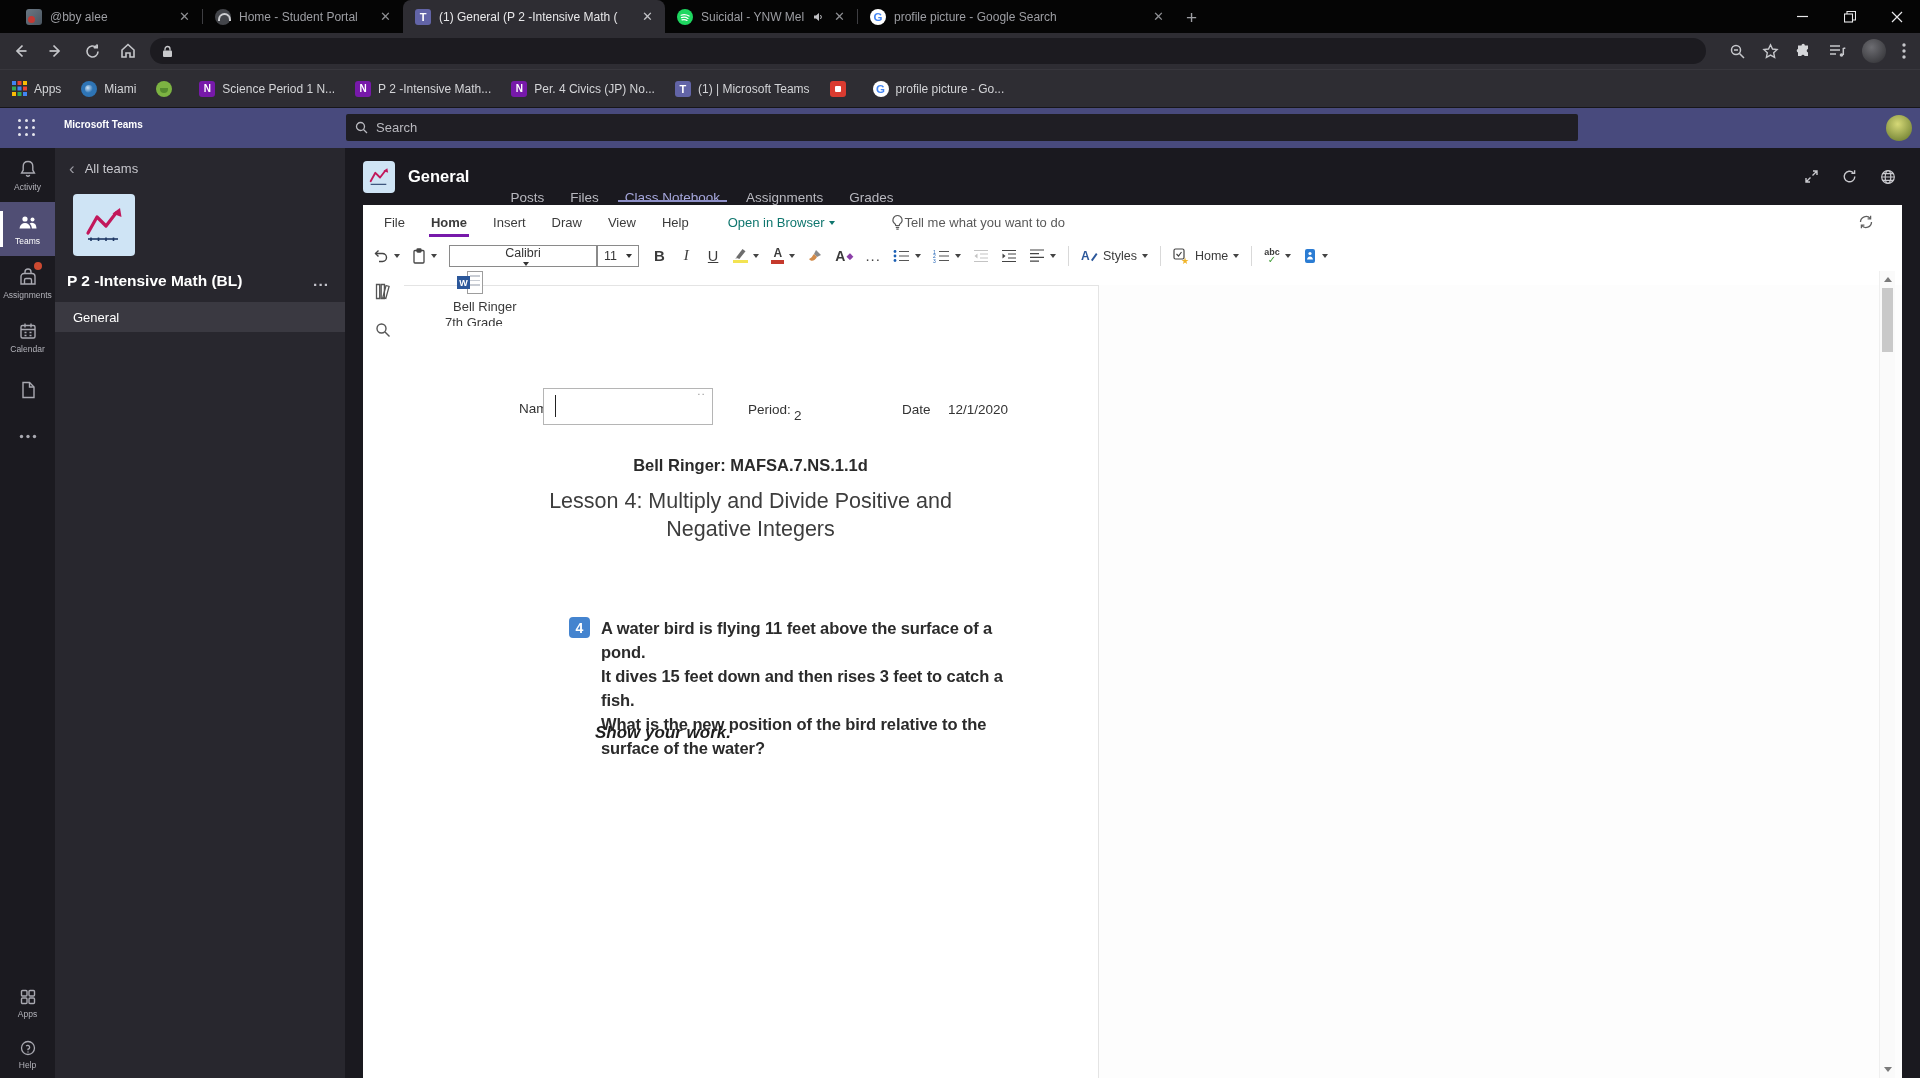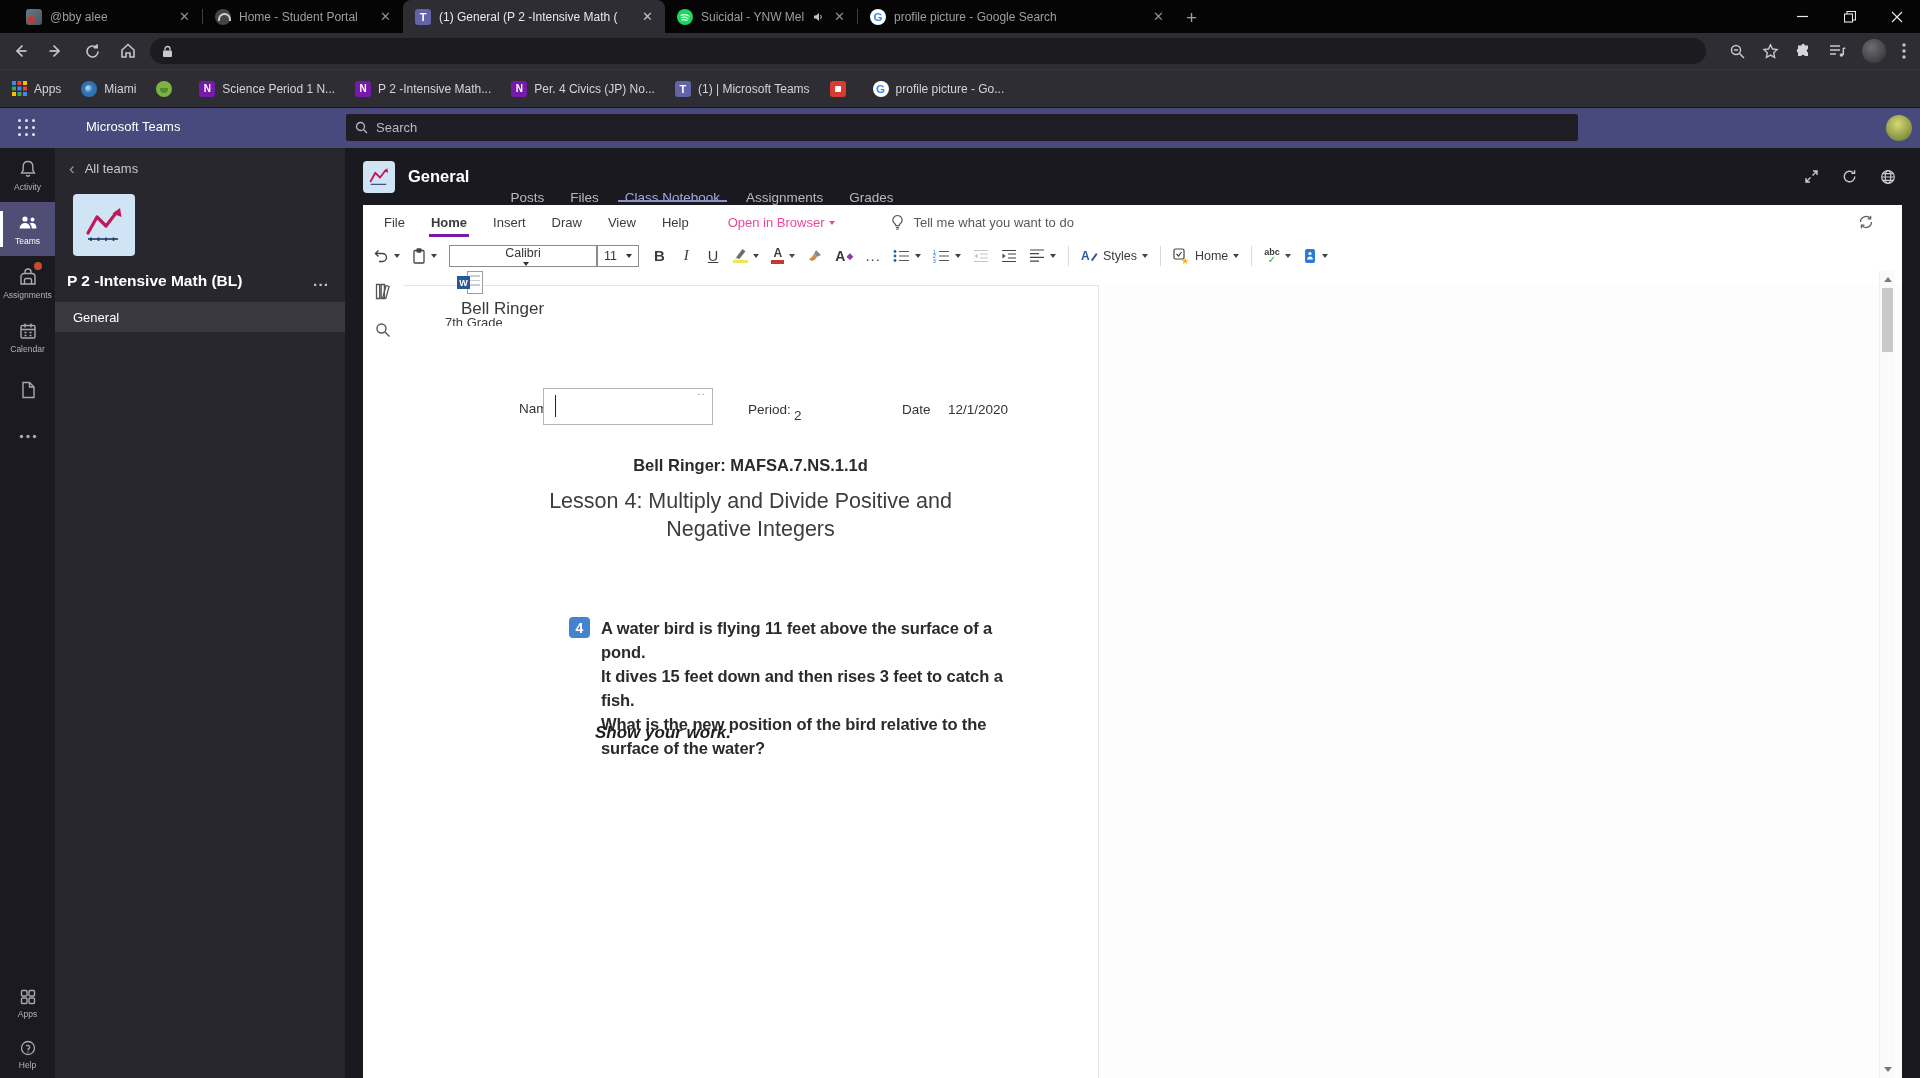--- a/index.html
+++ b/index.html
@@ -54,21 +54,21 @@
              display:flex;align-items:center;padding-left:12px;box-sizing:border-box;gap:20px;
              border-top:1px solid #38373d;border-bottom:1px solid #171619;}
   .bm{display:flex;align-items:center;gap:7px;color:#d3d4d7;font-size:12px;white-space:nowrap;}
   .bm .fav{width:16px;height:16px;}
 
   
   .teamsbar{position:absolute;left:0;top:108px;width:1920px;height:40px;background:#484a7d;}
   .waffle{position:absolute;left:18px;top:11px;width:18px;height:18px;
           display:grid;grid-template-columns:repeat(3,1fr);gap:2.5px;}
   .waffle i{width:3px;height:3px;border-radius:50%;background:#e6e6ee;}
-  .teams-title{position:absolute;left:86px;top:11px;color:#fff;font-weight:normal;font-size:13px;}
+  .teams-title{position:absolute;left:64px;top:11px;color:#fff;font-weight:bold;font-size:10px;}
   .tsearch{position:absolute;left:346px;top:6px;width:1232px;height:27px;background:#1f1e24;border-radius:2px;
            display:flex;align-items:center;padding-left:9px;gap:8px;box-sizing:border-box;}
   .tsearch span{color:#b9b9bf;font-size:13px;}
   .tavatar{position:absolute;right:8px;top:7px;width:26px;height:26px;border-radius:50%;
            background:radial-gradient(circle at 45% 35%,#d6d977,#7e8c3c 75%);}
 
   
   .tbody{position:absolute;left:0;top:148px;width:1920px;height:930px;display:flex;}
   .rail{width:55px;background:#1b1a20;display:flex;flex-direction:column;align-items:stretch;flex:0 0 55px;}
   .rail-item{height:54px;display:flex;flex-direction:column;align-items:center;justify-content:center;
@@ -100,22 +100,22 @@
   .chtab.active{color:#a6a7dc;}
   .chtab.active::after{content:"";position:absolute;left:6px;right:6px;bottom:3px;height:2.5px;background:#8e90c8;}
   .chactions{position:absolute;right:24px;top:0;height:57px;display:flex;align-items:center;gap:23px;color:#c9c9ce;}
 
   
   .frame{flex:1;margin:0 18px;background:#fff;position:relative;display:flex;flex-direction:column;}
   .menus{height:35px;display:flex;align-items:center;padding-left:8px;flex:0 0 35px;position:relative;}
   .menu{padding:0 13px;height:35px;display:flex;align-items:center;font-size:13px;color:#3b3b3b;position:relative;}
   .menu.active{font-weight:bold;}
   .menu.active::after{content:"";position:absolute;left:11px;right:11px;bottom:3px;height:3px;background:#7719aa;}
-  .openbrowser{margin-left:26px;display:flex;align-items:center;font-size:13px;color:#ec4899;}
-  .tellme{margin-left:56px;display:flex;align-items:center;gap:9px;font-size:13px;color:#595959;}
+  .openbrowser{margin-left:26px;display:flex;align-items:center;font-size:13px;color:#0f766e;}
+  .tellme{margin-left:56px;display:flex;align-items:center;gap:0;font-size:13px;color:#595959;}
   .syncic{position:absolute;right:28px;top:9px;color:#5f5f5f;}
 
   .nbtoolbar{height:31px;display:flex;align-items:center;padding-left:10px;gap:12px;flex:0 0 31px;color:#444;}
   .tbtn{display:flex;align-items:center;color:#444;}
   .combo{border:1px solid #8a8a8a;height:22px;display:flex;align-items:center;justify-content:space-between;
          padding:0 6px;font-size:12.5px;color:#333;box-sizing:border-box;background:#fff;}
   .combo.cfont{width:148px;flex-direction:column;} .combo.csize{width:42px;margin-left:-1px;}
   .bch{font-size:15px;font-weight:bold;color:#3b3b3b;padding:0 3px;}
   .ich{font-size:15px;font-style:italic;font-family:"Liberation Serif",serif;color:#3b3b3b;padding:0 4px;}
   .uch{font-size:14.5px;text-decoration:underline;color:#3b3b3b;padding:0 3px;}
@@ -145,21 +145,21 @@
   .tri-dn{width:0;height:0;border-left:4px solid transparent;border-right:4px solid transparent;border-top:5px solid #7a7a7a;}
   .sthumb{position:absolute;left:2px;top:17px;width:11px;height:64px;background:#c9c9c9;}
 
   
   .attach{position:absolute;left:42px;top:0px;width:130px;height:55px;overflow:hidden;}
   .wicon{position:absolute;left:12px;top:0px;width:26px;height:26px;}
   .wpage{position:absolute;right:0;top:0;width:16px;height:23px;background:#fff;border:1px solid #9d9d9d;box-sizing:border-box;}
   .wpage i{display:block;height:1.5px;background:#c9cdd4;margin:3px 2px 0 2px;}
   .wblue{position:absolute;left:0;top:5px;width:13px;height:13px;background:#2b579a;color:#fff;
          font-size:9px;font-weight:bold;display:flex;align-items:center;justify-content:center;}
-  .at1{position:absolute;left:16px;top:28px;font-size:17px;color:#3a3a3a;white-space:nowrap;}
+  .at1{position:absolute;left:8px;top:28px;font-size:13px;color:#3a3a3a;white-space:nowrap;}
   .at2{position:absolute;left:0;top:44px;font-size:13px;color:#3a3a3a;white-space:nowrap;}
 
   .doclabel{font-size:13.5px;color:#333;position:absolute;white-space:nowrap;}
   .namebox{position:absolute;left:140px;top:117px;width:170px;height:37px;border:1px solid #b5b5b5;box-sizing:border-box;background:#fff;}
   .caret{position:absolute;left:11px;top:6px;width:1.3px;height:22px;background:#222;}
   .boxdots{position:absolute;right:6px;top:-3px;color:#8a8a8a;font-size:10px;letter-spacing:1.5px;}
 
   .heading{position:absolute;left:0;top:185px;width:695px;text-align:center;
            font-size:16.5px;font-weight:bold;color:#2a2a2a;}
   .lesson{position:absolute;left:0;top:216px;width:695px;text-align:center;color:#3d3d3d;

